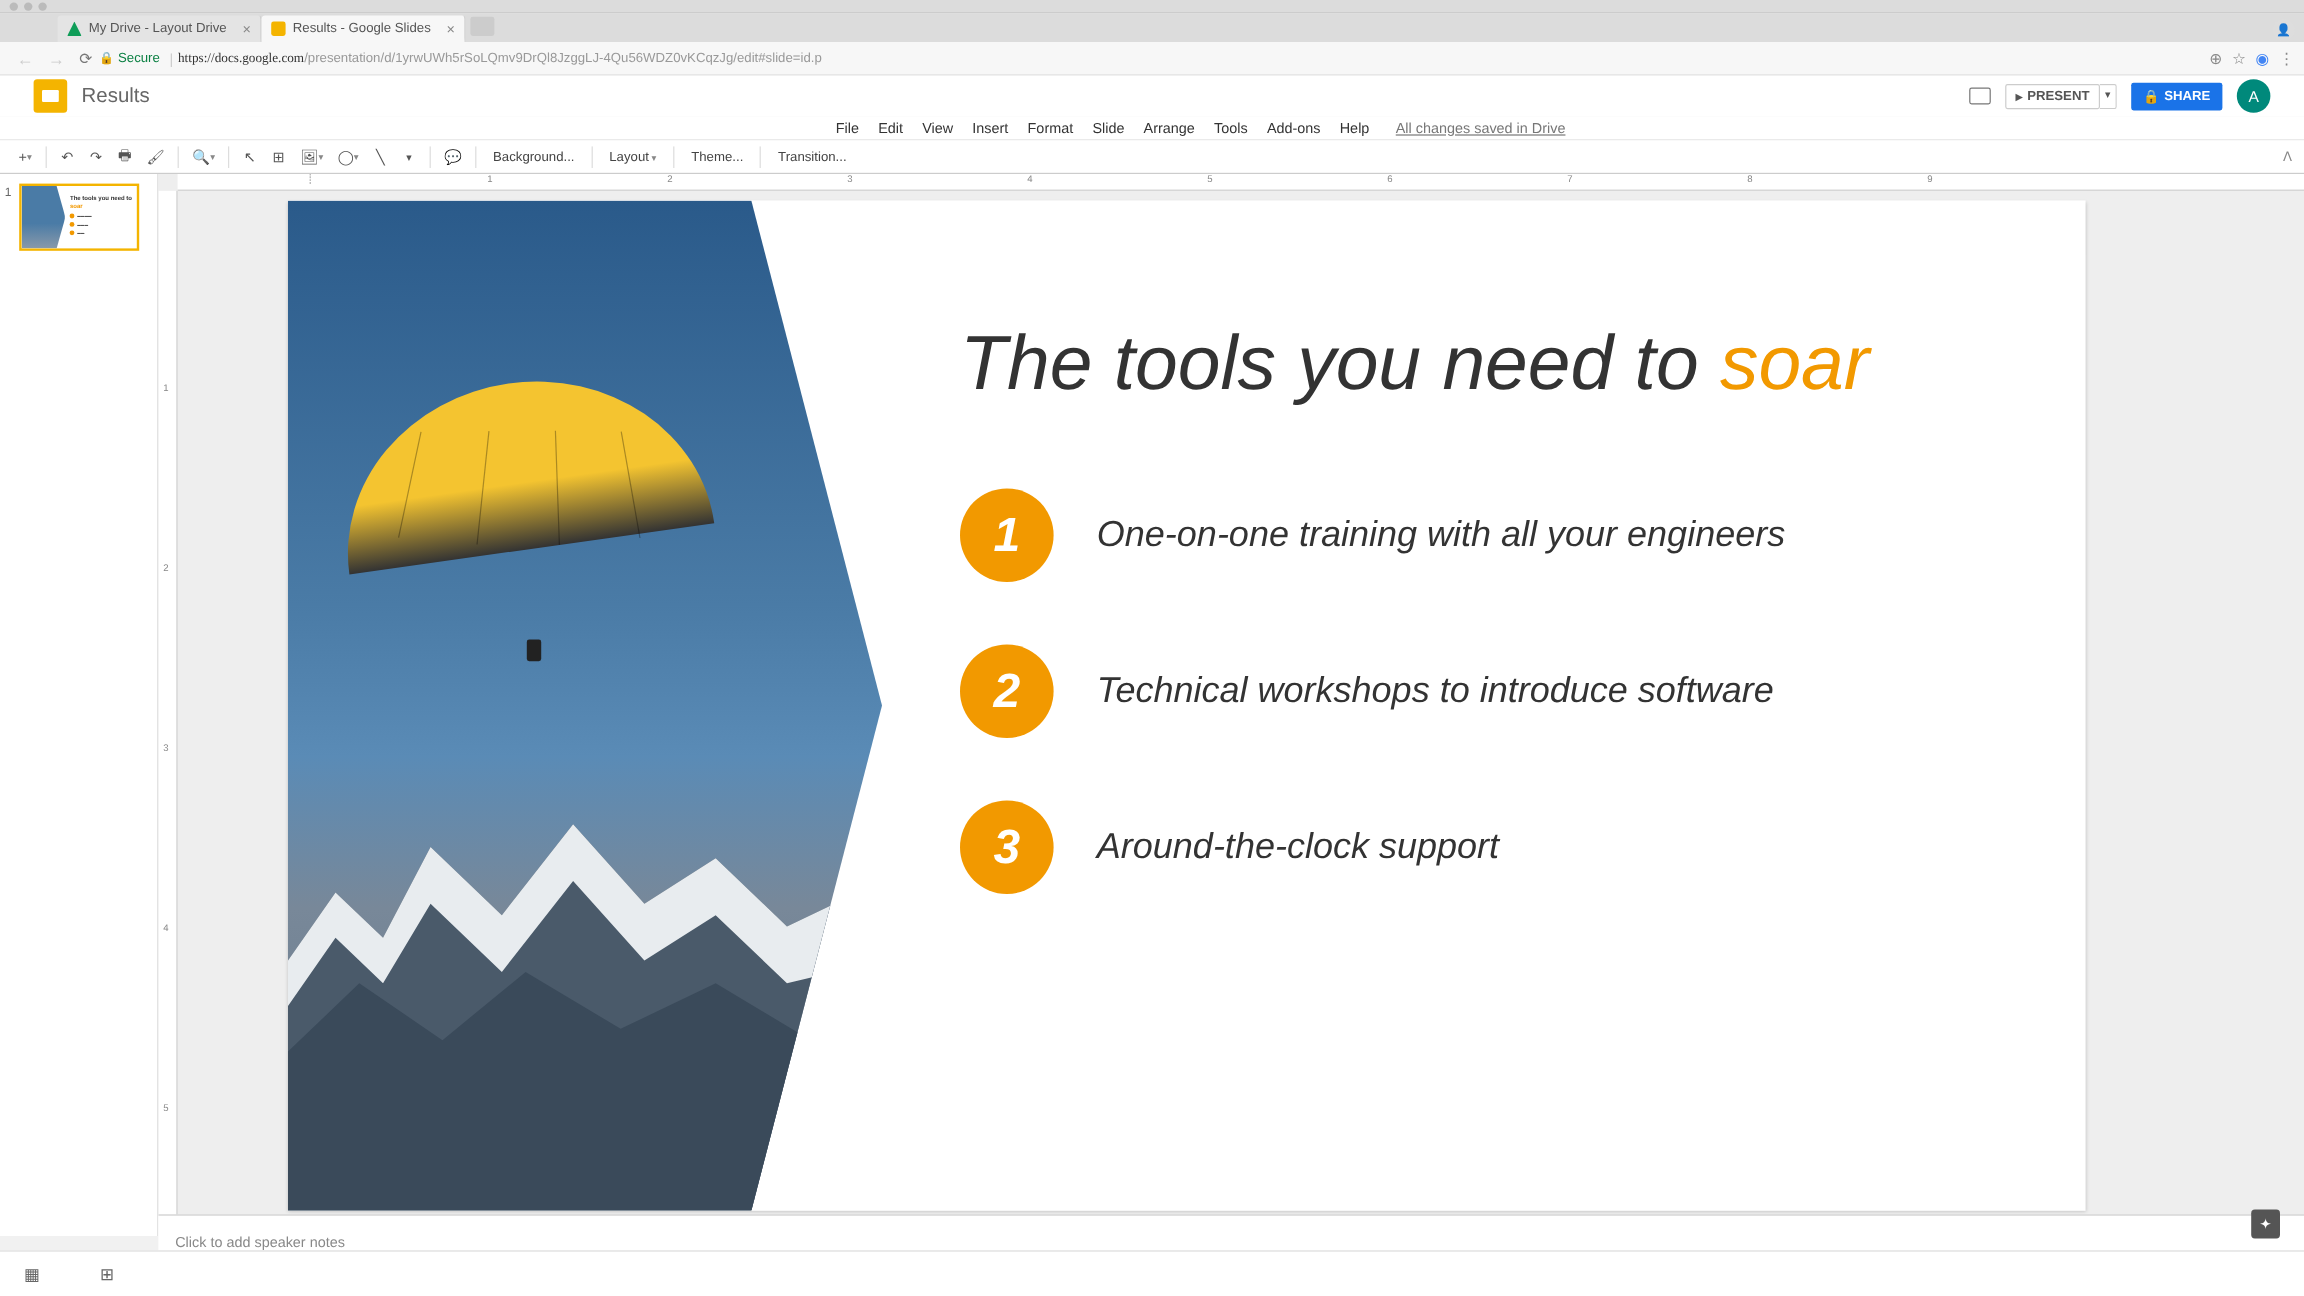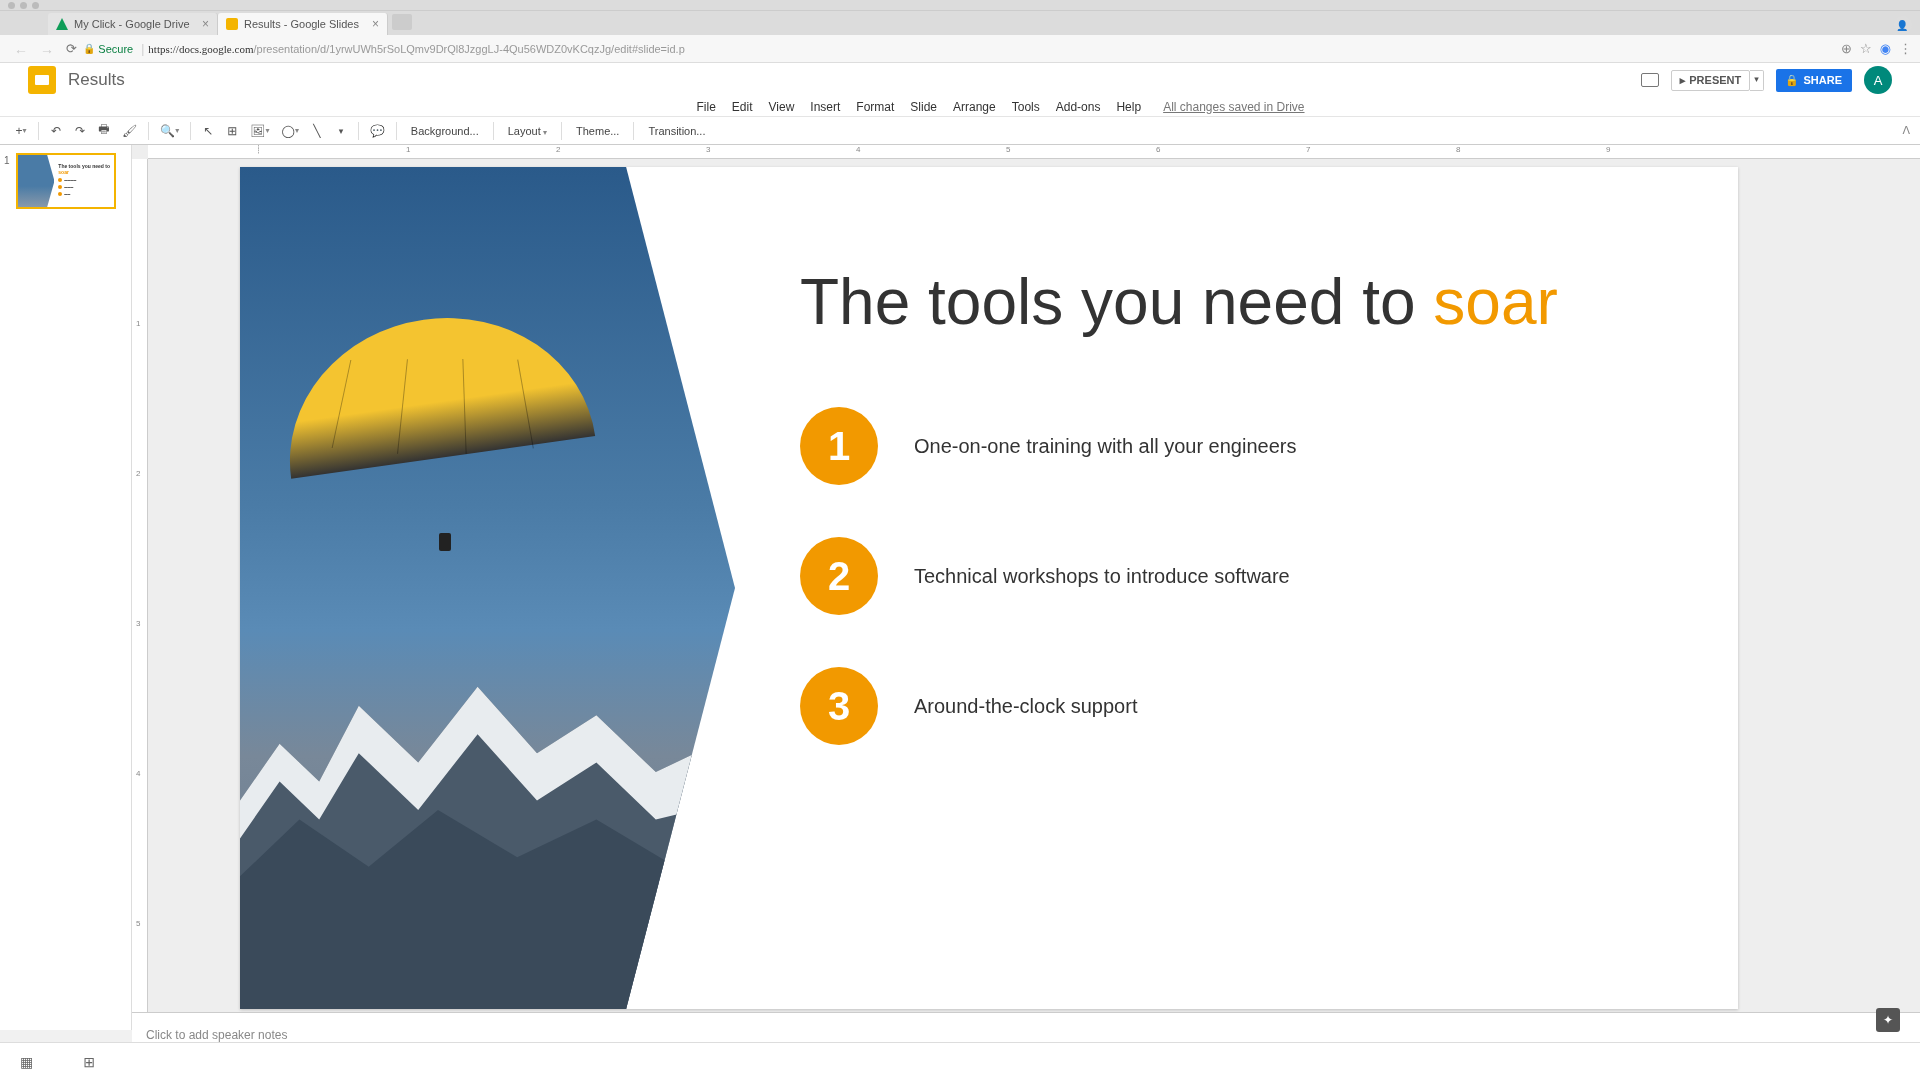--- a/index.html
+++ b/index.html
@@ -60,37 +60,37 @@
 .thumb-title .accent { color:#f29900;}
 .thumb-bullet { display:flex; align-items:center; gap:2px; margin-top:3px;}
 .thumb-dot { width:4px; height:4px; border-radius:50%; background:#f29900; font-size:3px;}
 .thumb-line { font-size:3px; color:#555;}
 
 .canvas-area { flex:1; position:relative; background:#eee; overflow:hidden;}
 .ruler-h { position:absolute; top:0; left:16px; right:0; height:14px; background:#fff; border-bottom:1px solid #ccc; font-size:8px; color:#888;}
 .ruler-v { position:absolute; top:14px; left:0; width:16px; bottom:0; background:#fff; border-right:1px solid #ccc;}
 .ruler-tick { position:absolute; font-size:8px; color:#888;}
 
-.slide-canvas { position:absolute; top:22px; left:108px; width:1498px; height:842px; background:#fff; box-shadow:0 1px 3px rgba(0,0,0,0.2); }
+.slide-canvas { position:absolute; top:22px; left:108px; width:1498px; height:842px; background:#fff; box-shadow:0 1px 3px rgba(0,0,0,0.2);font-style:italic; }
 .slide-image-area { position:absolute; left:0; top:0; width:495px; height:100%; background:linear-gradient(to bottom, #2a5a8a 0%, #4a7ba6 40%, #5a8bb6 55%, #788899 70%, #667788 100%); clip-path: polygon(0 0, 78% 0, 100% 50%, 78% 100%, 0 100%); overflow:hidden;}
 .mountains { position:absolute; bottom:0; left:0; right:0; height:45%; }
 .mtn-svg { width:100%; height:100%; }
 .paraglider { position:absolute; top:18%; left:8%; width:62%; height:30%;}
 .chute { width:100%; height:55%; border-radius:50% 50% 0 0 / 100% 100% 0 0; background:linear-gradient(to bottom, #f4c430 0%, #f4c430 60%, #333 100%); transform:rotate(-8deg);}
 .person { position:absolute; top:85%; left:52%; width:12px; height:18px; background:#222; border-radius:2px;}
 .para-line { position:absolute; width:1px; background:rgba(0,0,0,0.3);}
 
 .slide-content { position:absolute; left:560px; top:100px; right:100px; }
 .slide-title { font-size:64px; color:#333; font-weight:400; line-height:1.1;}
 .slide-title .accent-word { color:#f29900;}
 .slide-subtitle { font-size:28px; color:#333; margin-top:55px; line-height:1.4; max-width:620px;}
 .bullets { margin-top:70px; }
 .bullet-row { display:flex; align-items:center; gap:36px; margin-bottom:52px;}
 .bullet-num { width:78px; height:78px; border-radius:50%; background:#f29900; color:#fff; display:flex; align-items:center; justify-content:center; font-size:40px; font-weight:bold; flex-shrink:0;}
-.bullet-text { font-size:20px; color:#333;}
+.bullet-text { font-size:30px; color:#333;}
 
 
 .notes-bar { position:absolute; bottom:38px; left:132px; right:0; height:30px; background:#fff; border-top:1px solid #ccc; display:flex; align-items:flex-end; padding-left:14px; font-size:12px; color:#888;}
 
 
 .bottom-bar { position:absolute; bottom:0; left:0; right:0; height:38px; background:#fff; border-top:1px solid #ddd; display:flex; align-items:center; padding:0 20px;}
 .view-btn { color:#666; margin-right:50px; font-size:14px;}
 .explore-btn { position:absolute; right:20px; bottom:48px; width:24px; height:24px; background:#555; border-radius:3px; display:flex;align-items:center;justify-content:center;}
 .explore-btn::after { content:'✦'; color:#fff; font-size:12px;}
 
@@ -101,21 +101,21 @@
 
 <div class="browser-top">
   <div class="traffic-light"></div>
   <div class="traffic-light"></div>
   <div class="traffic-light"></div>
 </div>
 
 <div class="tab-strip">
   <div class="browser-tab inactive">
     <span class="tab-favicon" style="background:#0f9d58;clip-path:polygon(50% 0,100% 100%,0 100%);"></span>
-    <span>My Click - Google Drive</span>
+    <span>My Drive - Layout Drive</span>
     <span class="tab-close">×</span>
   </div>
   <div class="browser-tab">
     <span class="tab-favicon" style="background:#f4b400;border-radius:2px;"></span>
     <span>Results - Google Slides</span>
     <span class="tab-close">×</span>
   </div>
   <div class="new-tab"></div>
 </div>
 

